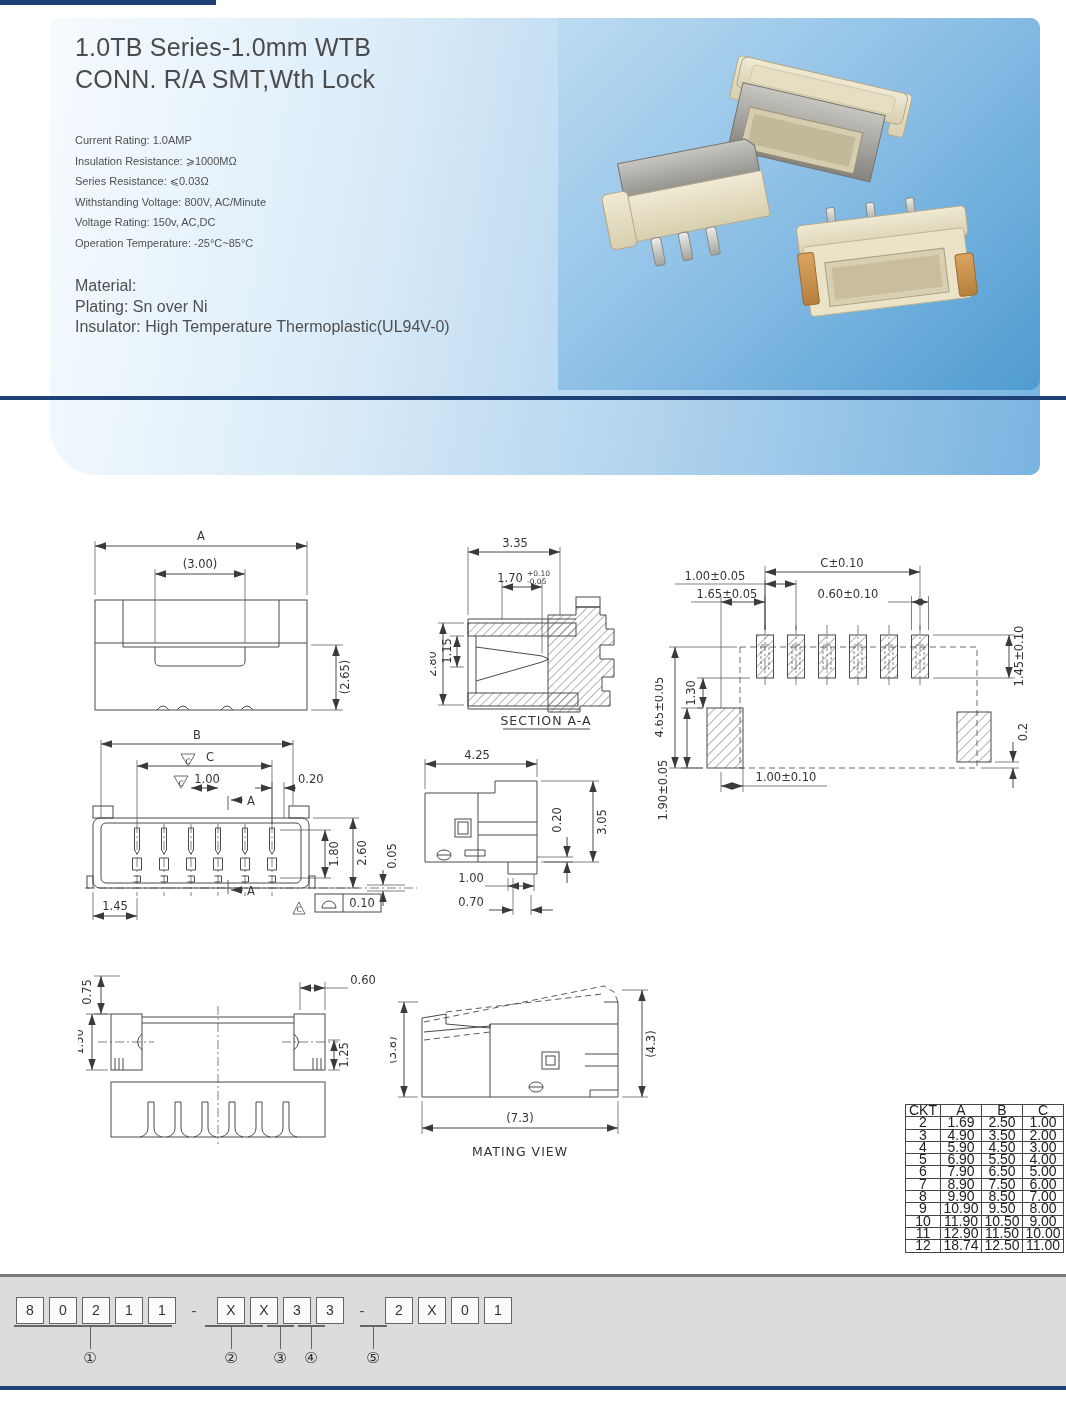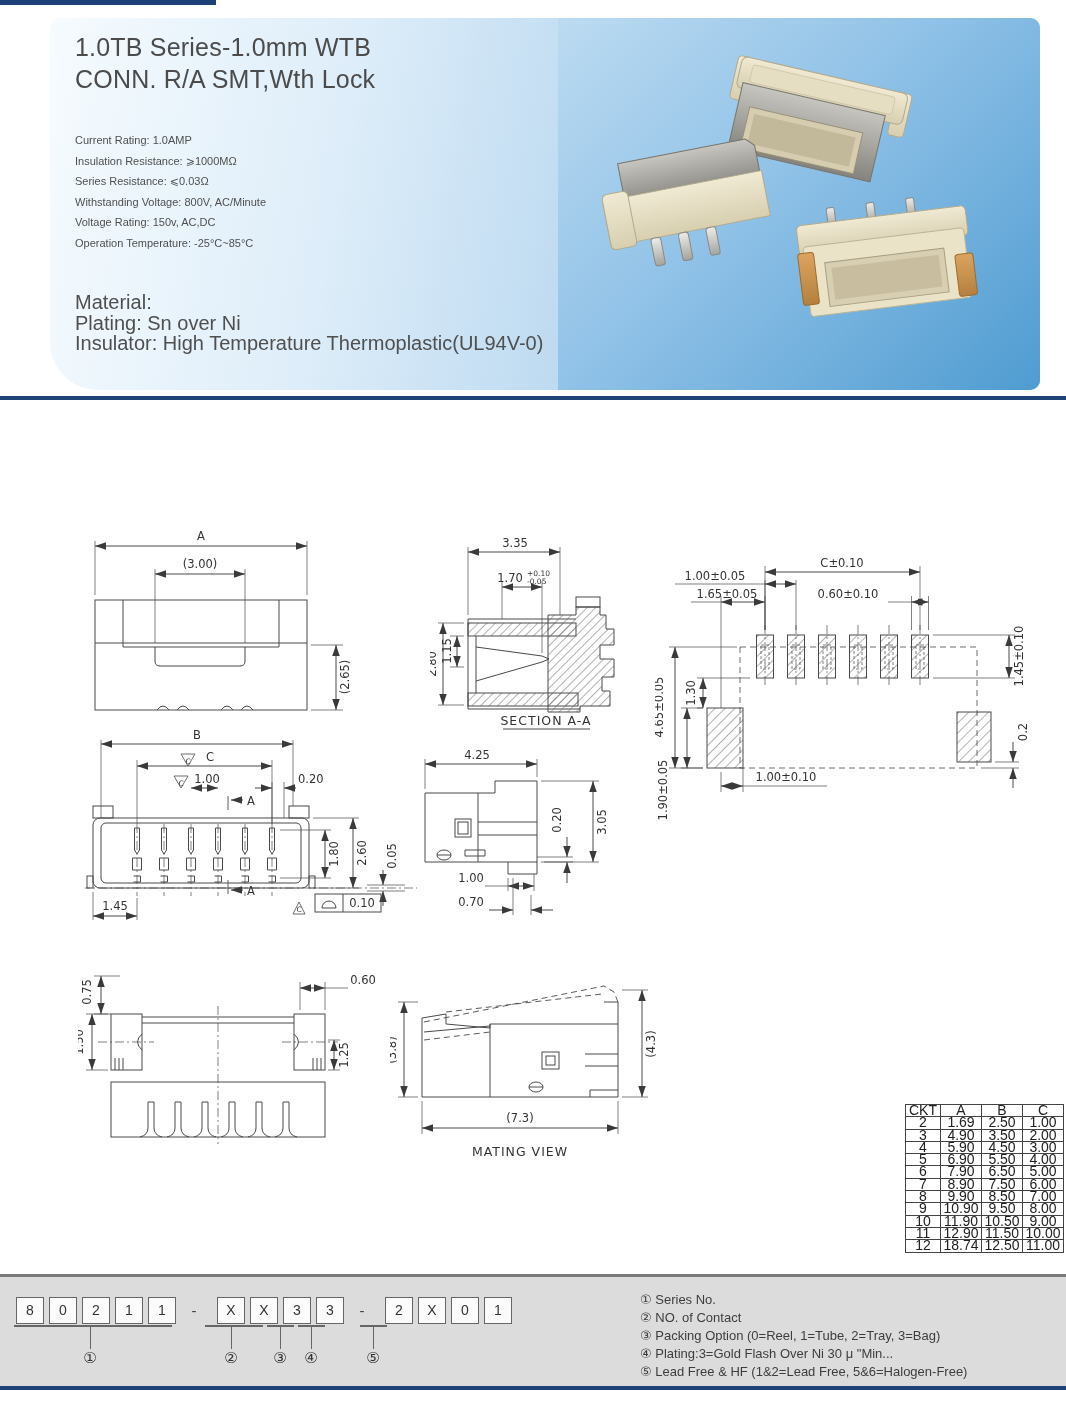--- a/index.html
+++ b/index.html
@@ -4,26 +4,26 @@
 <style>
   html,body{margin:0;padding:0;background:#fff;}
   #page{position:relative;width:1066px;height:1401px;background:#fff;overflow:hidden;
         font-family:"Liberation Sans","DejaVu Sans",sans-serif;}
   .abs{position:absolute;}
 
   
   #top-sliver{left:0;top:0;width:216px;height:5px;background:#1d4077;}
 
   
-  #banner{left:50px;top:18px;width:990px;height:372px;
+  #banner{left:50px;top:18px;width:990px;height:457px;
           background:linear-gradient(100deg,#f6fbfe 0%,#ddedf9 30%,#b3d4ee 62%,#79b4e0 100%);
           border-radius:10px 10px 10px 48px;}
   #title{left:25px;top:13px;font-size:25px;line-height:32px;color:#4b4b4b;letter-spacing:.2px;}
   #specs{left:25px;top:112px;font-size:11px;line-height:20.6px;color:#4f4f4f;}
-  #materials{left:25px;top:274px;font-size:20px;line-height:20.6px;color:#4f4f4f;}
+  #materials{left:25px;top:258px;font-size:16px;line-height:20.6px;color:#4f4f4f;}
   #photo{left:508px;top:0;width:482px;height:372px;border-radius:0 10px 10px 0;
          background:linear-gradient(135deg,#bcdbf1 0%,#8fc1e7 45%,#4f9cd1 100%);}
 
   #divider-top{left:0;top:396px;width:1066px;height:4px;background:#1e4178;}
 
   .dwg{position:absolute;}
   .dwg text{font-family:"DejaVu Sans","Liberation Sans",sans-serif;font-size:11.5px;fill:#333;}
   .dwg .sm{font-size:7.5px;}
   .dwg .lbl{font-size:12.5px;letter-spacing:1px;}
 
@@ -604,23 +604,15 @@
     <div class="pn-callline" style="left:280px;"></div>
     <div class="pn-callline" style="left:311px;"></div>
     <div class="pn-callline" style="left:373px;"></div>
 
     <span class="pn-callout" style="left:90px;">①</span>
     <span class="pn-callout" style="left:231px;">②</span>
     <span class="pn-callout" style="left:280px;">③</span>
     <span class="pn-callout" style="left:311px;">④</span>
     <span class="pn-callout" style="left:373px;">⑤</span>
 
-    <div id="notes" class="abs">
-
-    <div>① Series No.</div>
-        <div>② NO. of Contact</div>
-        <div>③ Packing Option (0=Reel, 1=Tube, 2=Tray, 3=Bag)</div>
-        <div>④ Plating:3=Gold Flash Over Ni 30 μ "Min...</div>
-        <div>⑤ Lead Free &amp; HF (1&amp;2=Lead Free, 5&amp;6=Halogen-Free)</div>
-      </div>
   </div>
 
 </div>
 
 </body></html>

